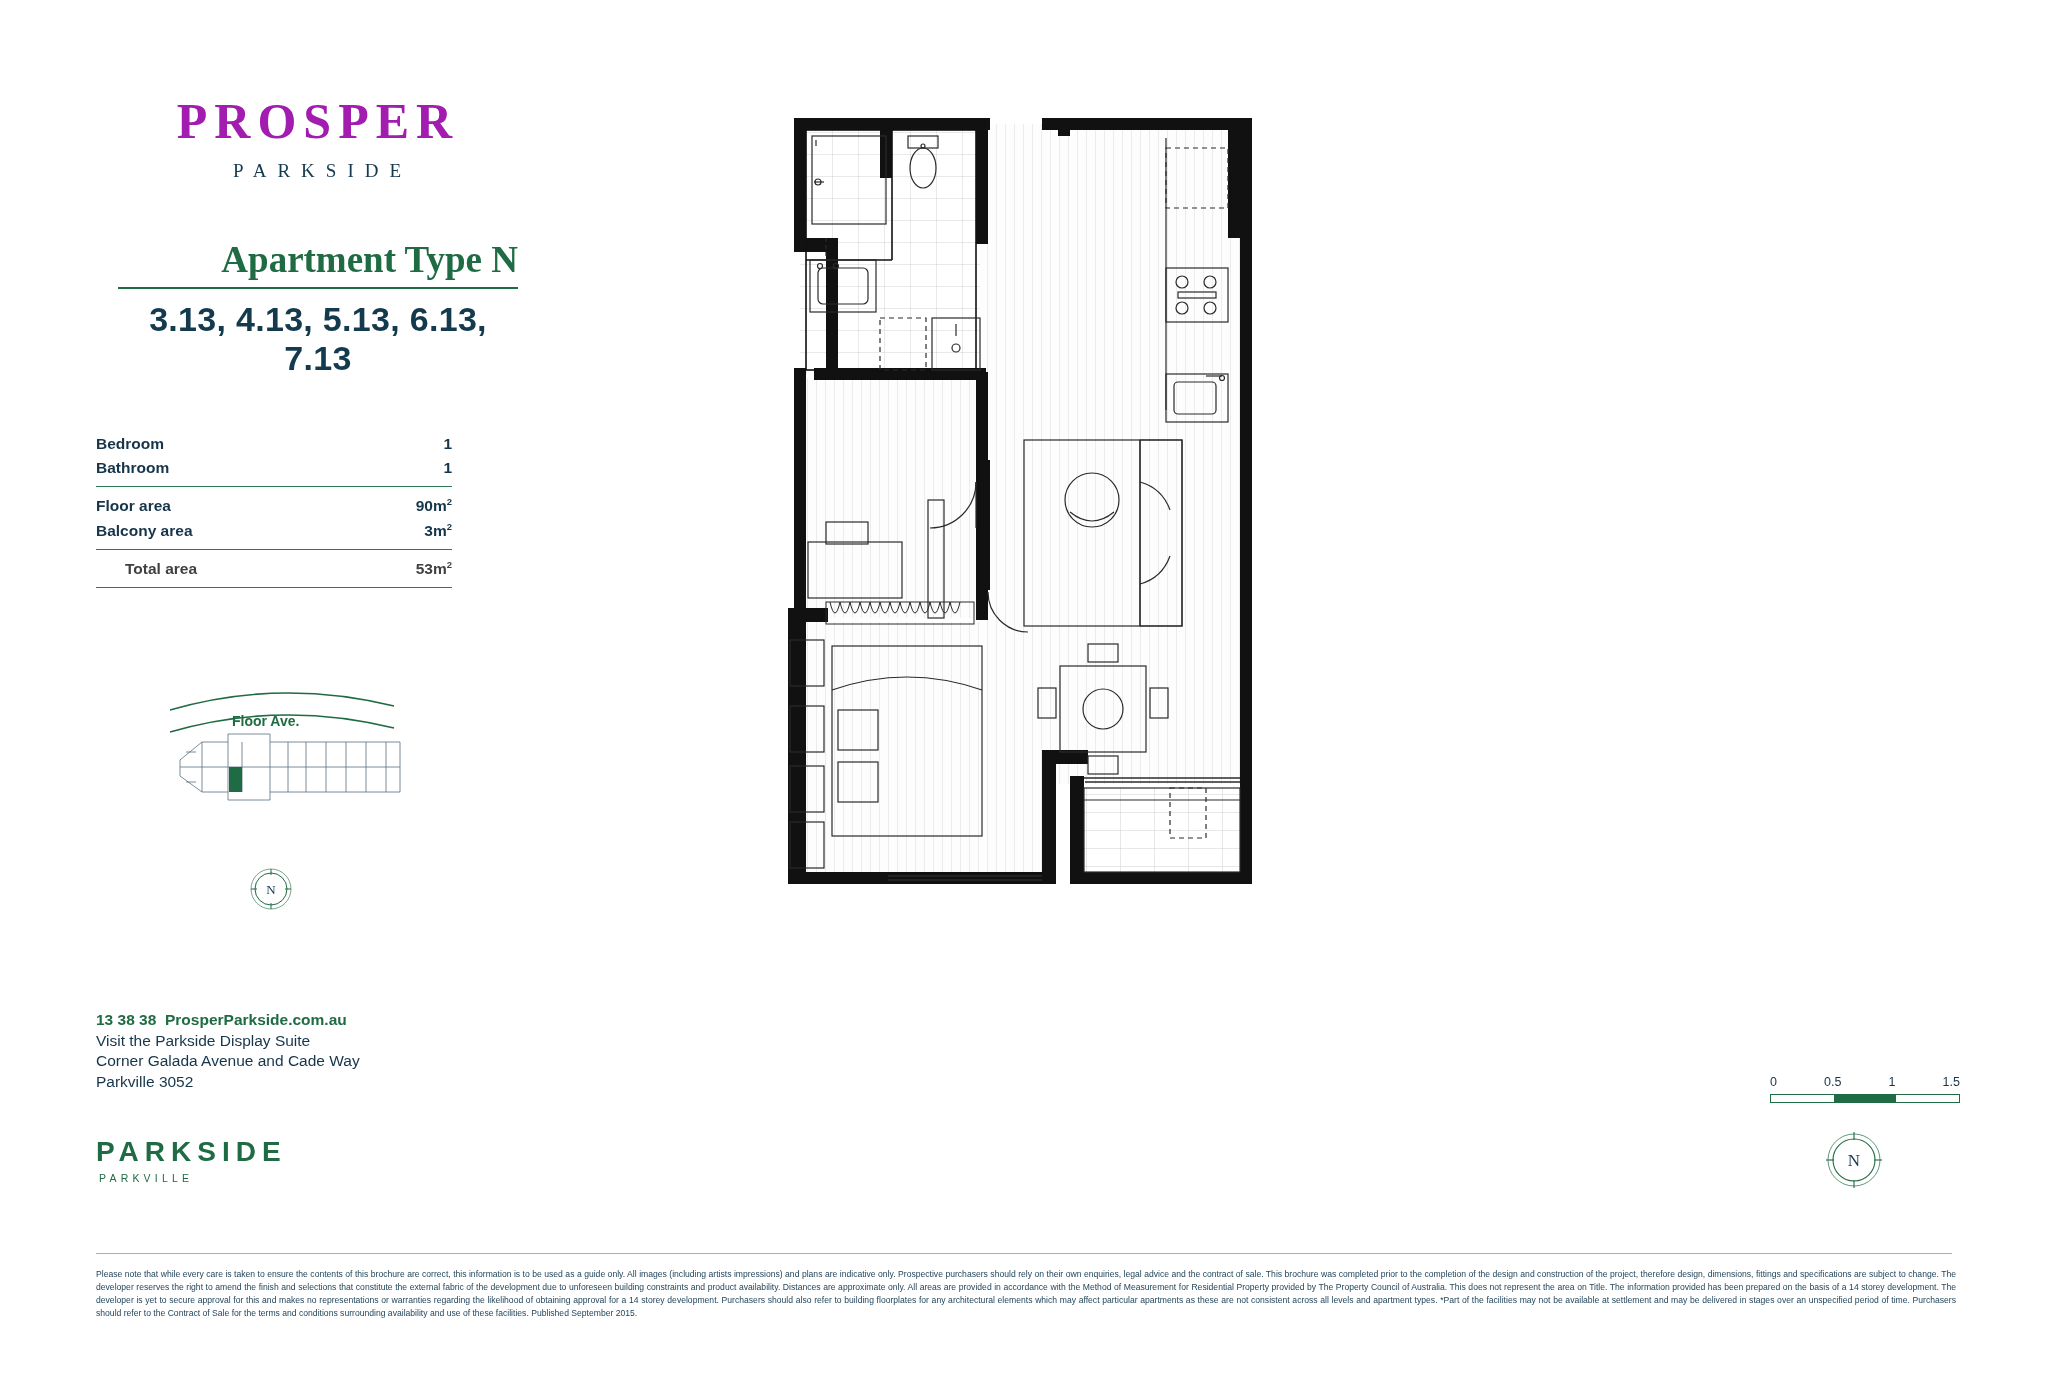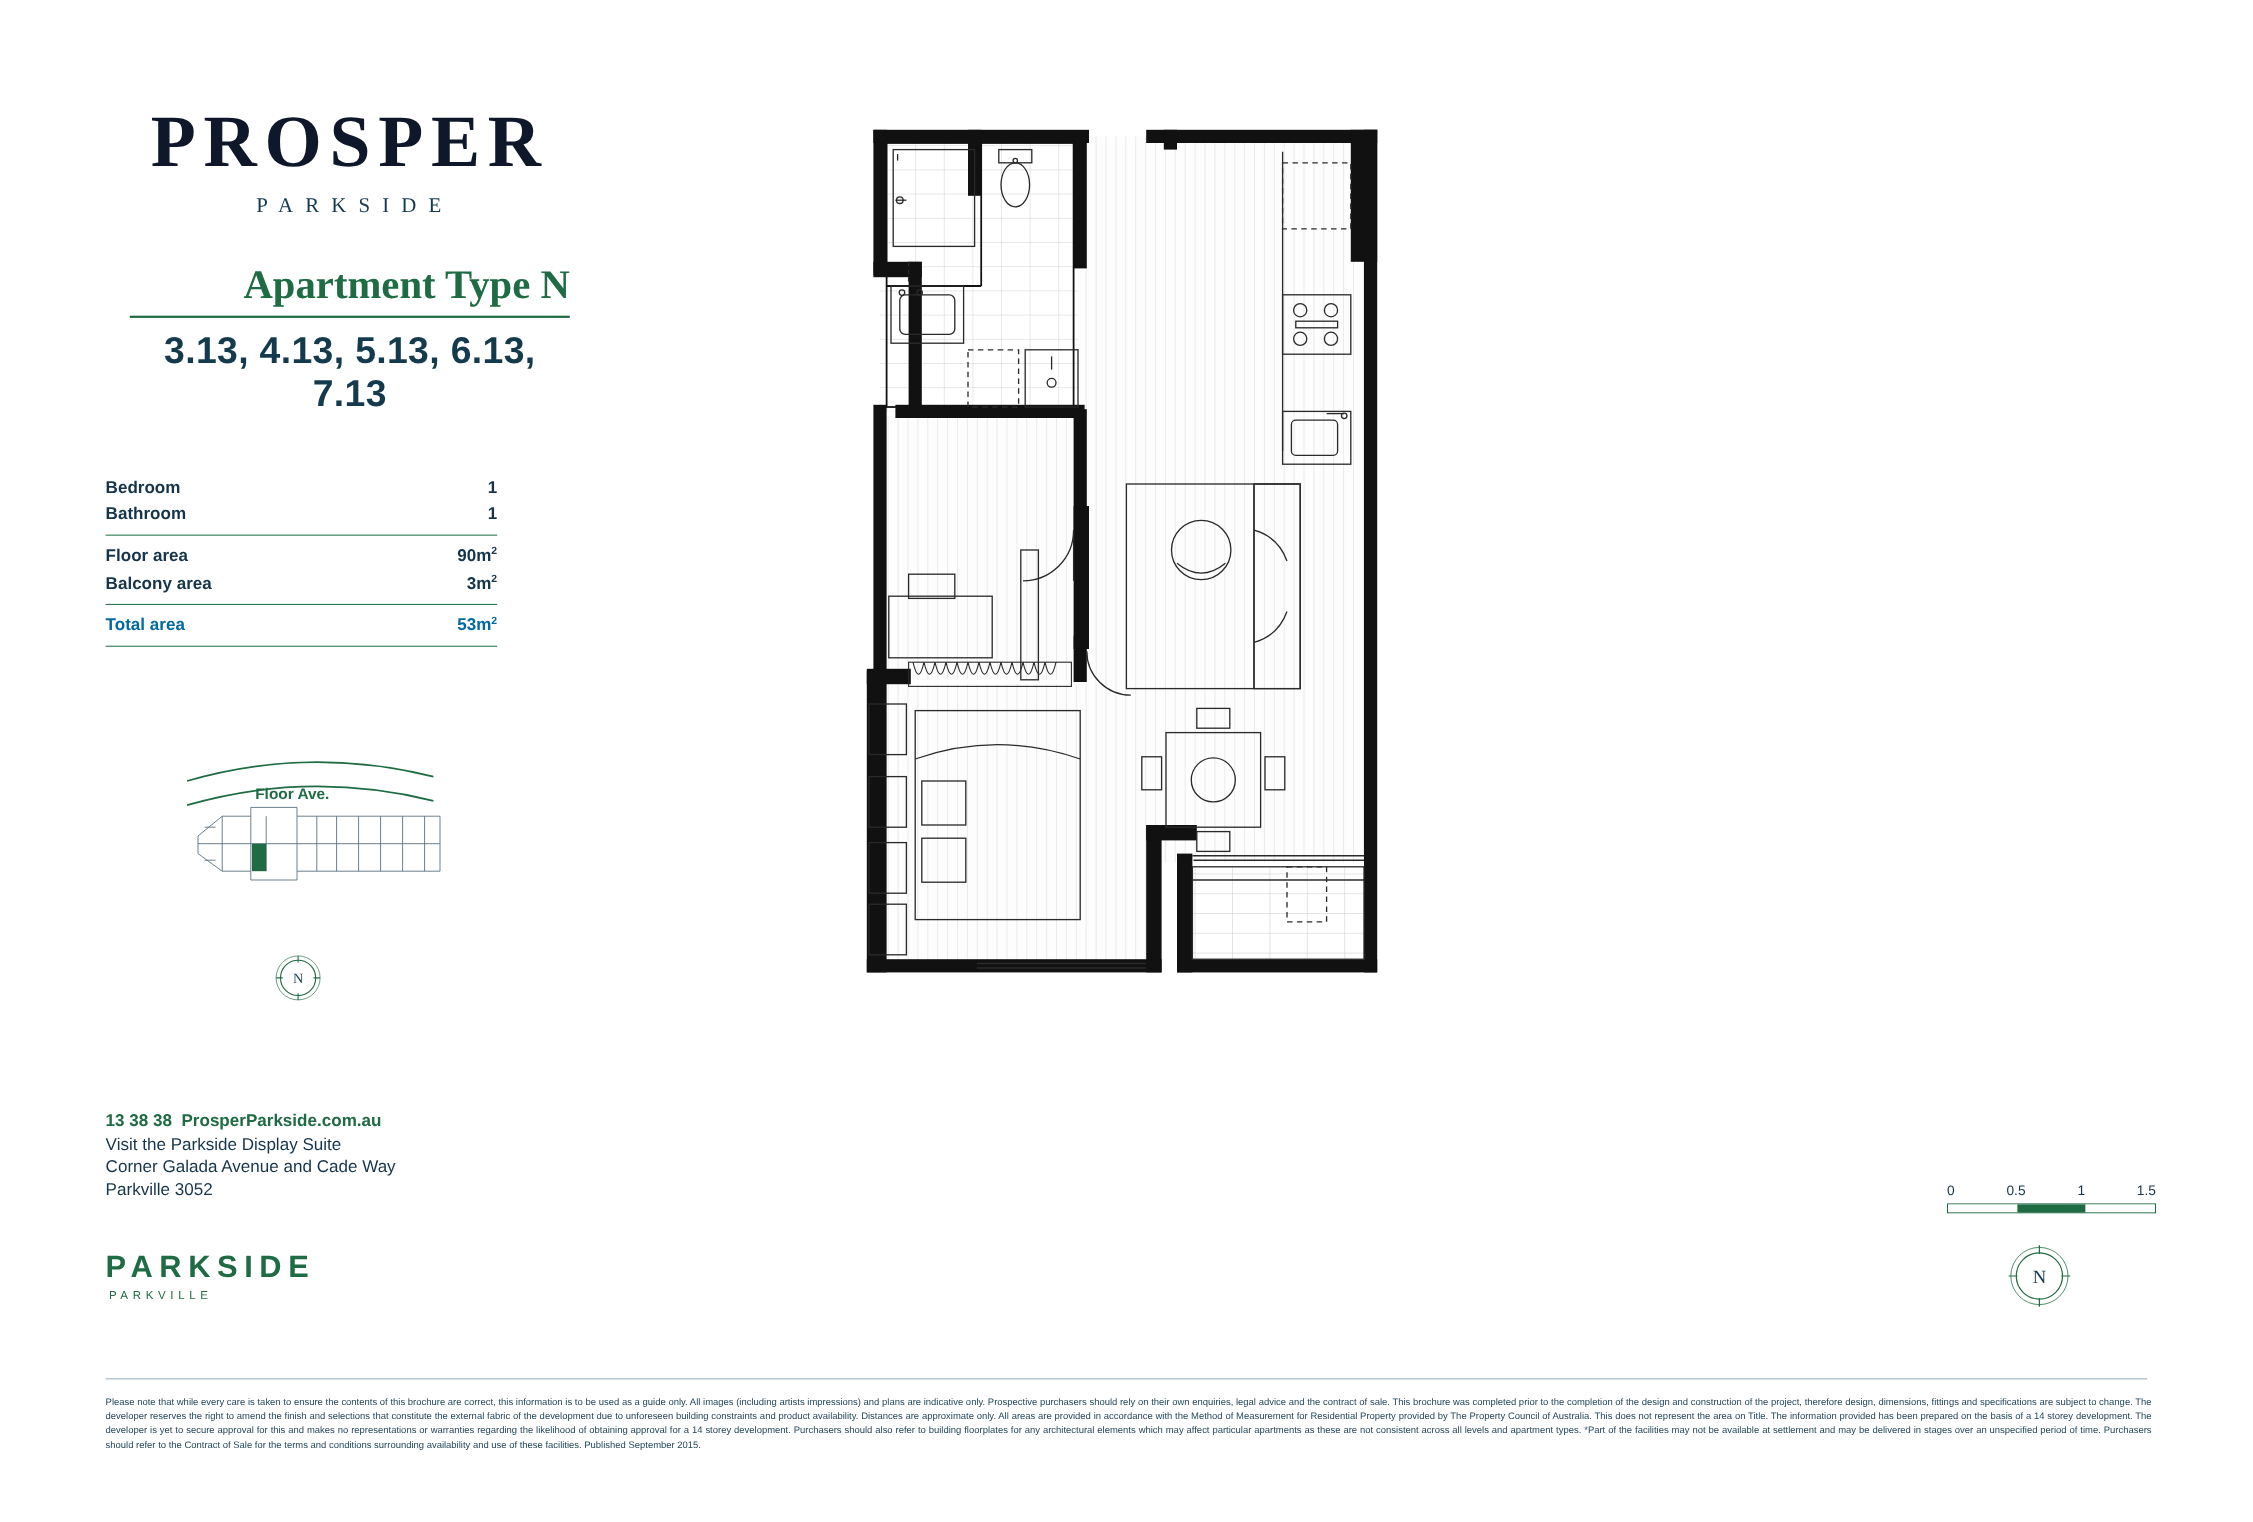--- a/index.html
+++ b/index.html
@@ -23,24 +23,24 @@
   
   .brand {
     position: absolute;
     left: 128px;
     top: 96px;
     width: 380px;
     text-align: center;
   }
   .brand-main {
     font-family: "Liberation Serif", serif;
-    font-size: 67px;
+    font-size: 50px;
     letter-spacing: 7px;
     font-weight: 700;
-    color: #0f172a;
+    color: #a21caf;
     line-height: 1;
   }
   .brand-sub {
     font-family: "Liberation Serif", serif;
     font-size: 19px;
     letter-spacing: 11px;
     color: #143a4e;
     margin-top: 14px;
     padding-left: 9px;
   }
@@ -85,21 +85,21 @@
     padding: 3px 0;
     gap: 42px;
   }
   .specs .row .label { font-weight: 700; color: #16354a; }
   .specs .row .value { font-weight: 700; color: #16354a; }
   .specs .rule {
     border-top: 1.3px solid #2c7a52;
     margin: 6px 0 6px 0;
   }
   .specs .green .label,
-  .specs .green .value { color: #0369a1; }
+  .specs .green .value { color: #404040; margin-left: 29px; }
   sup { font-size: 9.5px; vertical-align: super; }
 
   
   .keyplan {
     position: absolute;
     left: 150px;
     top: 672px;
     width: 260px;
     height: 170px;
   }

